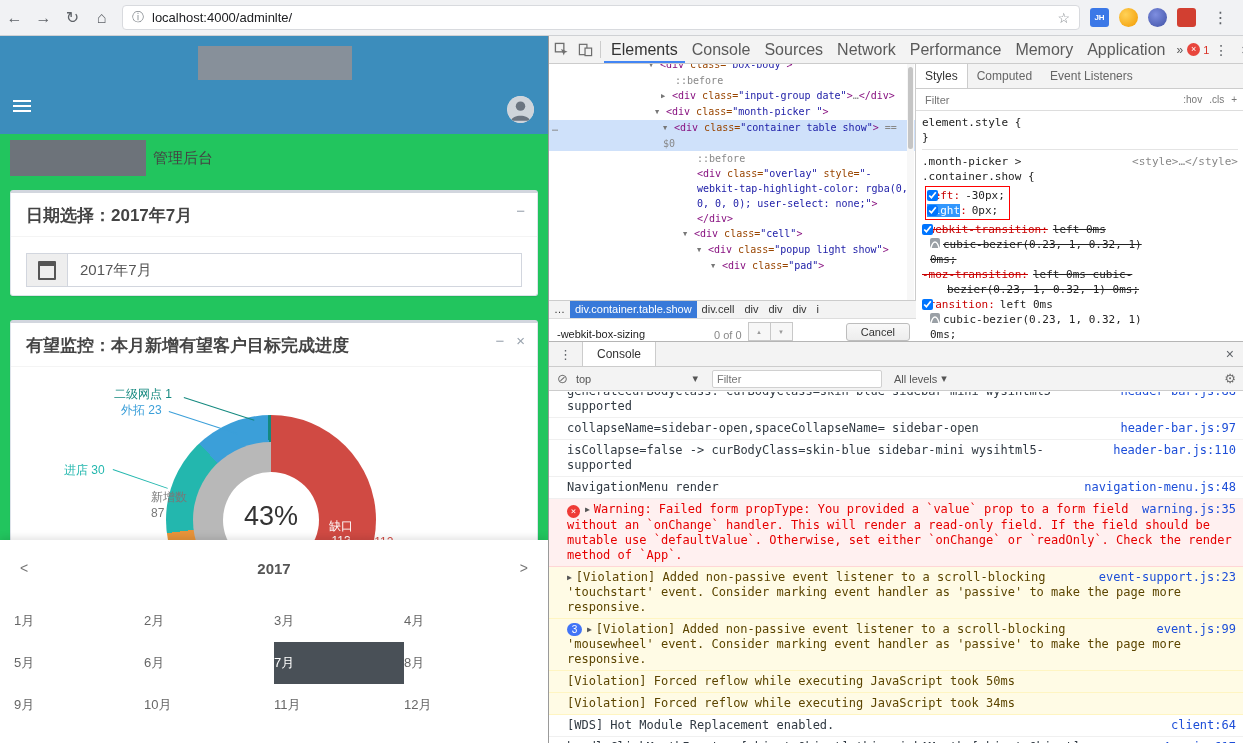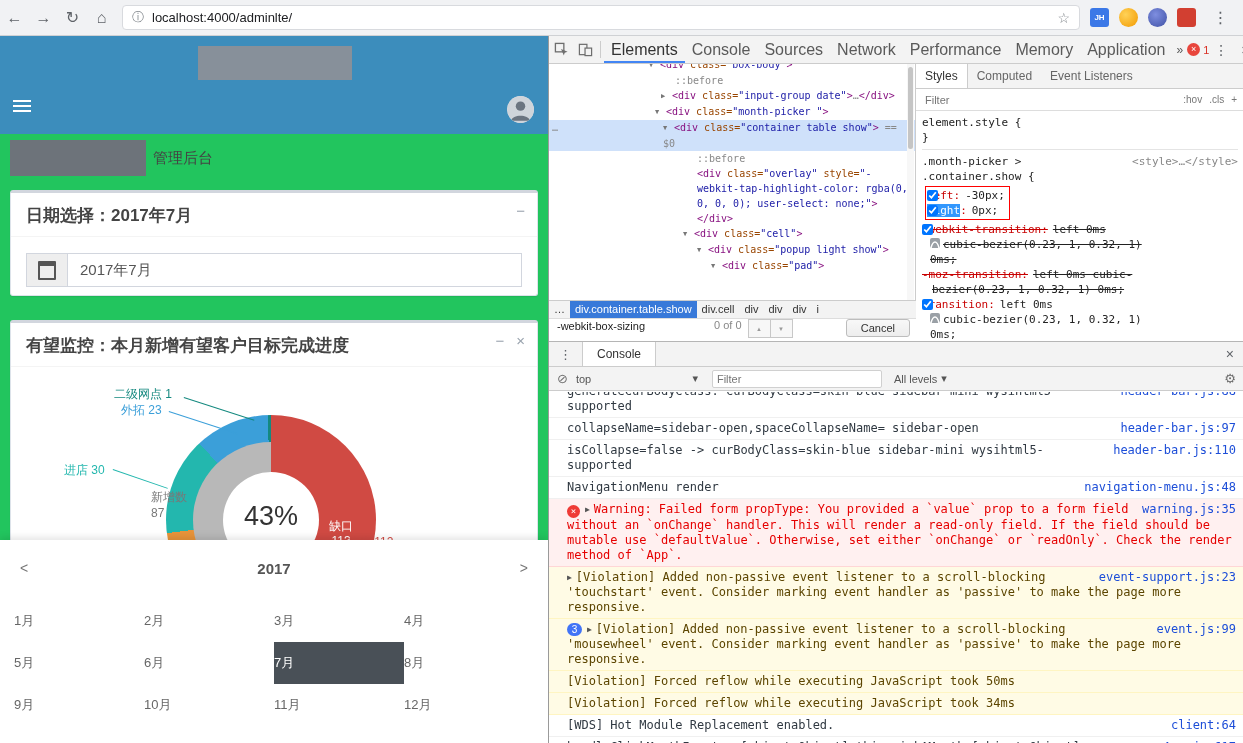--- a/index.html
+++ b/index.html
@@ -95,21 +95,21 @@
   .an{color:#994500}
   .av{color:#1a1aa6}
   .grey{color:#888}
   #dt-vscroll{position:absolute;right:1px;top:0;width:7px;height:236px;background:#f7f7f7}
   #dt-vthumb{position:absolute;left:1px;top:3px;width:5px;height:82px;background:#c5c5c5;border-radius:3px;cursor:pointer}
 
   #dt-crumbs{position:absolute;left:0;top:236px;width:367px;height:18px;background:#f3f3f3;border-top:1px solid #ccc;display:flex;align-items:center;font-size:11px;color:#333;overflow:hidden;box-sizing:border-box}
   .crumb{padding:0 5px;line-height:17px;white-space:nowrap;cursor:pointer}
   .crumb.sel{background:#3879d9;color:#fff}
 
-  #dt-find{position:absolute;left:0;top:254px;width:367px;height:23px;background:#fff;border-top:1px solid #ddd;display:flex;align-items:flex-start;padding:0 6px;box-sizing:border-box}
+  #dt-find{position:absolute;left:0;top:254px;width:367px;height:23px;background:#fff;border-top:1px solid #ddd;display:flex;align-items:flex-end;padding:0 6px;box-sizing:border-box}
   #find-input{width:148px;border:none;outline:none;font-size:11px;color:#222;background:transparent}
   #find-count{font-size:11px;color:#888;margin:0 7px;white-space:nowrap}
   .find-btn{width:21px;height:17px;border:1px solid #c8c8c8;background:#f7f7f7;font-size:6px;color:#9a9a9a;display:flex;align-items:center;justify-content:center;margin-left:-1px;cursor:pointer}
   #find-cancel{margin-left:auto;padding:2px 14px;font-size:11px;color:#333;background:linear-gradient(#f8f8f8,#ededed);border:1px solid #bdbdbd;border-radius:3px;cursor:pointer}
 
   #dt-styles{position:absolute;left:367px;top:0;width:328px;height:277px;overflow:hidden;box-sizing:border-box}
   #st-tabs{height:25px;background:#f3f3f3;border-bottom:1px solid #ccc;display:flex;font-size:12px;color:#666;box-sizing:border-box}
   .st-tab{padding:0 9px;line-height:24px;cursor:pointer;white-space:nowrap}
   .st-tab.active{background:#fff;border-right:1px solid #ccc;color:#333}
   #st-filterrow{height:22px;border-bottom:1px solid #ddd;display:flex;align-items:center;padding:0 7px;box-sizing:border-box}
@@ -353,21 +353,21 @@
             <div class="prop strike">
               <input type="checkbox" checked="" style="">
               <div><span class="pn">-webkit-transition:</span><span class="pv">left 0ms</span></div>
               <div class="cont"><span class="bez"><svg width="10" height="10">
                       <path d="M1 9 C 3 1, 7 1, 9 9" stroke="#fff" fill="none" stroke-width="1.4"></path>
                     </svg></span><span class="bezlbl">cubic-bezier(0.23, 1, 0.32, 1)</span></div>
               <div class="cont"><span class="pv" style="margin-left:0">0ms;</span></div>
             </div>
             <div class="prop strike">
               <div><span class="pn">-moz-transition:</span><span class="pv">left 0ms cubic-</span></div>
-              <div class="cont"><span class="pv" style="margin-left:2px">bezier(0.23, 1, 0.32, 1) 0ms;</span></div>
+              <div class="cont"><span class="pv" style="margin-left:17px">bezier(0.23, 1, 0.32, 1) 0ms;</span></div>
             </div>
             <div class="prop">
               <input type="checkbox" checked="" style="">
               <div><span class="pn">transition:</span><span class="pv">left 0ms</span></div>
               <div class="cont"><span class="bez"><svg width="10" height="10">
                       <path d="M1 9 C 3 1, 7 1, 9 9" stroke="#fff" fill="none" stroke-width="1.4"></path>
                     </svg></span><span class="bezlbl">cubic-bezier(0.23, 1, 0.32, 1)</span></div>
               <div class="cont"><span class="pv" style="margin-left:0">0ms;</span></div>
             </div>
             

